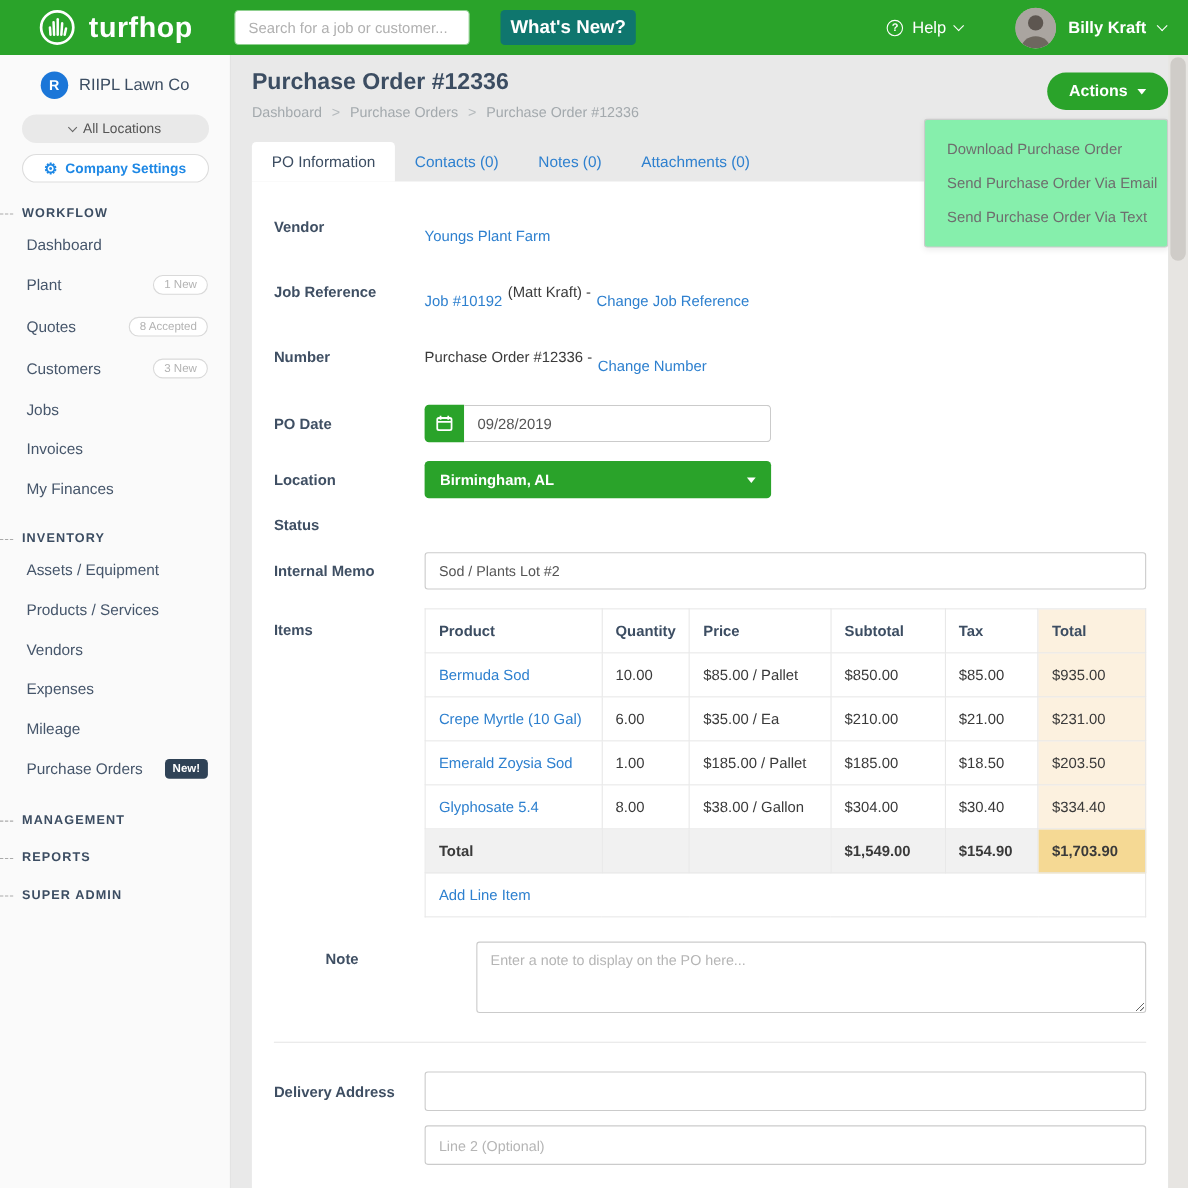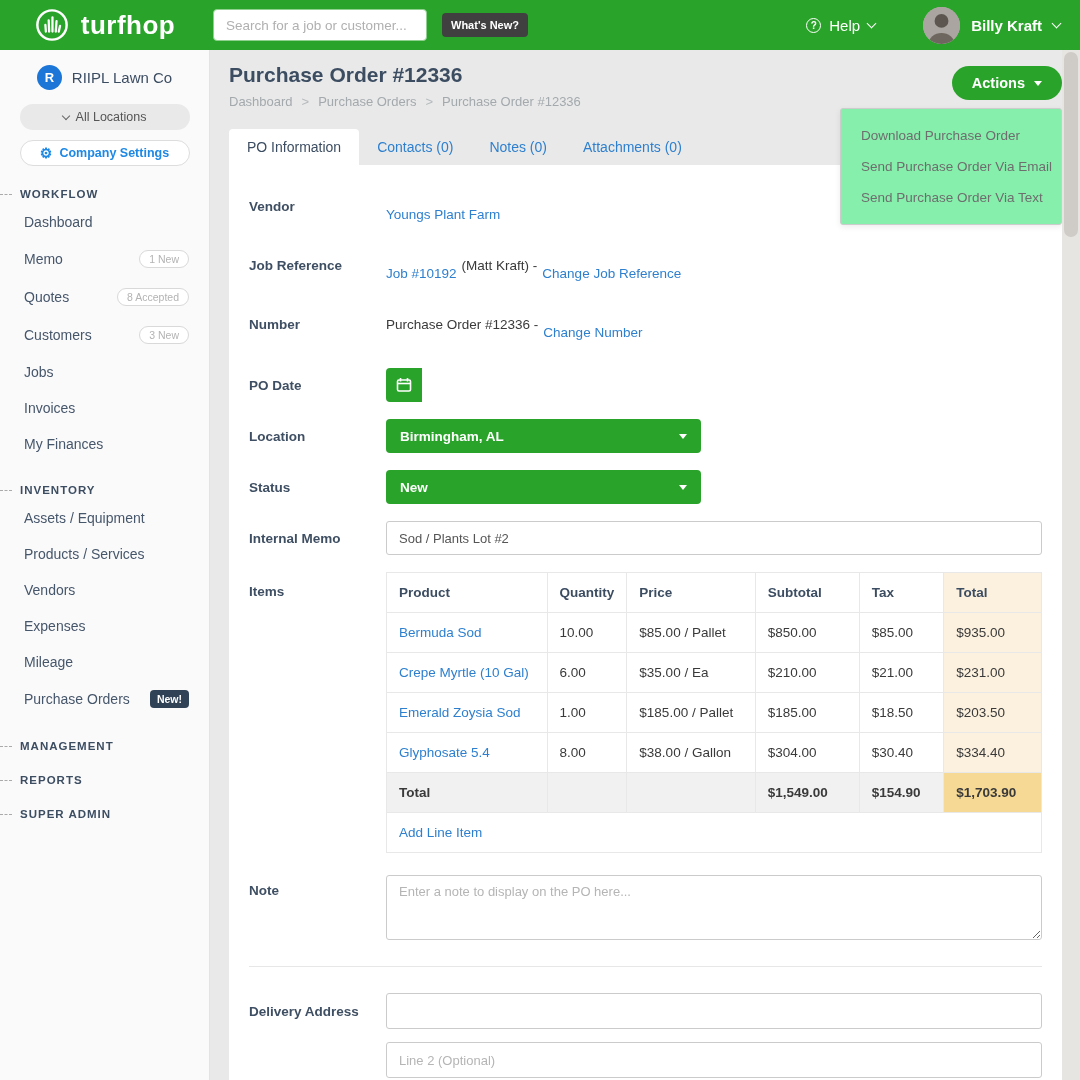--- a/index.html
+++ b/index.html
@@ -7,22 +7,22 @@
     font-family:"Liberation Sans", sans-serif; background:#e9e9e9; }
 
   
   .navbar { position:absolute; top:0; left:0; width:1080px; height:50px;
     background:#2aa32a; display:flex; align-items:center; z-index:100; }
   .nav-logo { width:210px; display:flex; align-items:center; justify-content:center; gap:12px; cursor:pointer; }
   .logo-text { color:#fff; font-size:26px; font-weight:700; letter-spacing:.5px; }
   .nav-search { width:214px; height:32px; margin-left:3px; border:1px solid #8fd08f; border-radius:4px;
     padding:0 12px; font-size:13.5px; color:#444; outline:none; }
   .nav-search::placeholder { color:#b0b0b0; }
-  .whats-new { margin-left:15px; background:#404040; color:#fff; border:none; border-radius:4px;
-    font-size:11px; font-weight:bold; padding:6px 9px; cursor:pointer; font-family:inherit; }
+  .whats-new { margin-left:28px; background:#0f766e; color:#fff; border:none; border-radius:4px;
+    font-size:17px; font-weight:bold; padding:6px 9px; cursor:pointer; font-family:inherit; }
   .nav-spacer { flex:1; }
   .nav-help { display:flex; align-items:center; gap:8px; color:#fff; font-size:15px; margin-right:48px; cursor:pointer; }
   .help-circle { width:15px; height:15px; border:1.4px solid #fff; border-radius:50%;
     display:flex; align-items:center; justify-content:center; font-size:10px; font-weight:bold; }
   .help-circle::before { content:"?"; }
   .chev-white { width:7px; height:7px; border-right:1.6px solid #fff; border-bottom:1.6px solid #fff;
     transform:rotate(45deg); margin-top:-4px; }
   .nav-user { display:flex; align-items:center; gap:11px; color:#fff; font-size:15px; font-weight:600;
     margin-right:20px; cursor:pointer; }
   .avatar { width:37px; height:37px; border-radius:50%; overflow:hidden; background:#b9b4ae; display:block; }
@@ -170,21 +170,21 @@
   <div class="pill settings-pill">
     <span class="gear"></span>
     <span>Company Settings</span>
   </div>
 
   <div class="side-section">WORKFLOW</div>
   <div class="side-item">
     <span>Dashboard</span>
   </div>
   <div class="side-item">
-    <span>Memo</span>
+    <span>Plant</span>
     <span class="side-badge">1 New</span>
   </div>
   <div class="side-item">
     <span>Quotes</span>
     <span class="side-badge">8 Accepted</span>
   </div>
   <div class="side-item">
     <span>Customers</span>
     <span class="side-badge">3 New</span>
   </div>
@@ -286,37 +286,34 @@
       <div class="form-label">PO Date</div>
       <div class="date-group">
         <span class="date-addon">
           <svg width="16" height="16" viewBox="0 0 16 16" fill="none" stroke="#fff" stroke-width="1.6">
             <rect x="1.5" y="3" width="13" height="11" rx="1.5"></rect>
             <line x1="4.5" y1="1" x2="4.5" y2="4.5"></line>
             <line x1="11.5" y1="1" x2="11.5" y2="4.5"></line>
             <line x1="1.5" y1="6.5" x2="14.5" y2="6.5"></line>
           </svg>
         </span>
+        <input class="date-input" type="text" value="09/28/2019" style="">
       </div>
     </div>
 
     <div class="form-row">
       <div class="form-label">Location</div>
       <div class="green-select">
         <span>Birmingham, AL</span>
         <span class="caret"></span>
       </div>
     </div>
 
     <div class="form-row">
       <div class="form-label">Status</div>
-      <div class="green-select">
-        <span>New</span>
-        <span class="caret"></span>
-      </div>
     </div>
 
     <div class="form-row">
       <div class="form-label">Internal Memo</div>
       <input class="text-input" type="text" value="Sod / Plants Lot #2" style="">
     </div>
 
     <div class="form-row top-align" style="margin-bottom:22px;">
       <div class="form-label">Items</div>
       <div class="items-wrap">
@@ -373,21 +370,21 @@
               <td class="col-total">$1,703.90</td>
             </tr>
             <tr class="addline-row">
               <td colspan="6"><a class="link">Add Line Item</a></td>
             </tr>
           </tbody>
         </table>
       </div>
     </div>
 
-    <div class="form-row top-align" style="margin-bottom:0;">
+    <div class="form-row top-align" style="margin-bottom:0;margin-left:47px;">
       <div class="form-label" style="padding-top:8px;">Note</div>
       <textarea class="note-area" placeholder="Enter a note to display on the PO here..." style=""></textarea>
     </div>
 
     <div class="divider"></div>
 
     <div class="form-row delivery-row">
       <div class="form-label">Delivery Address</div>
       <input class="text-input" style="height: 36px;" type="text">
     </div>

